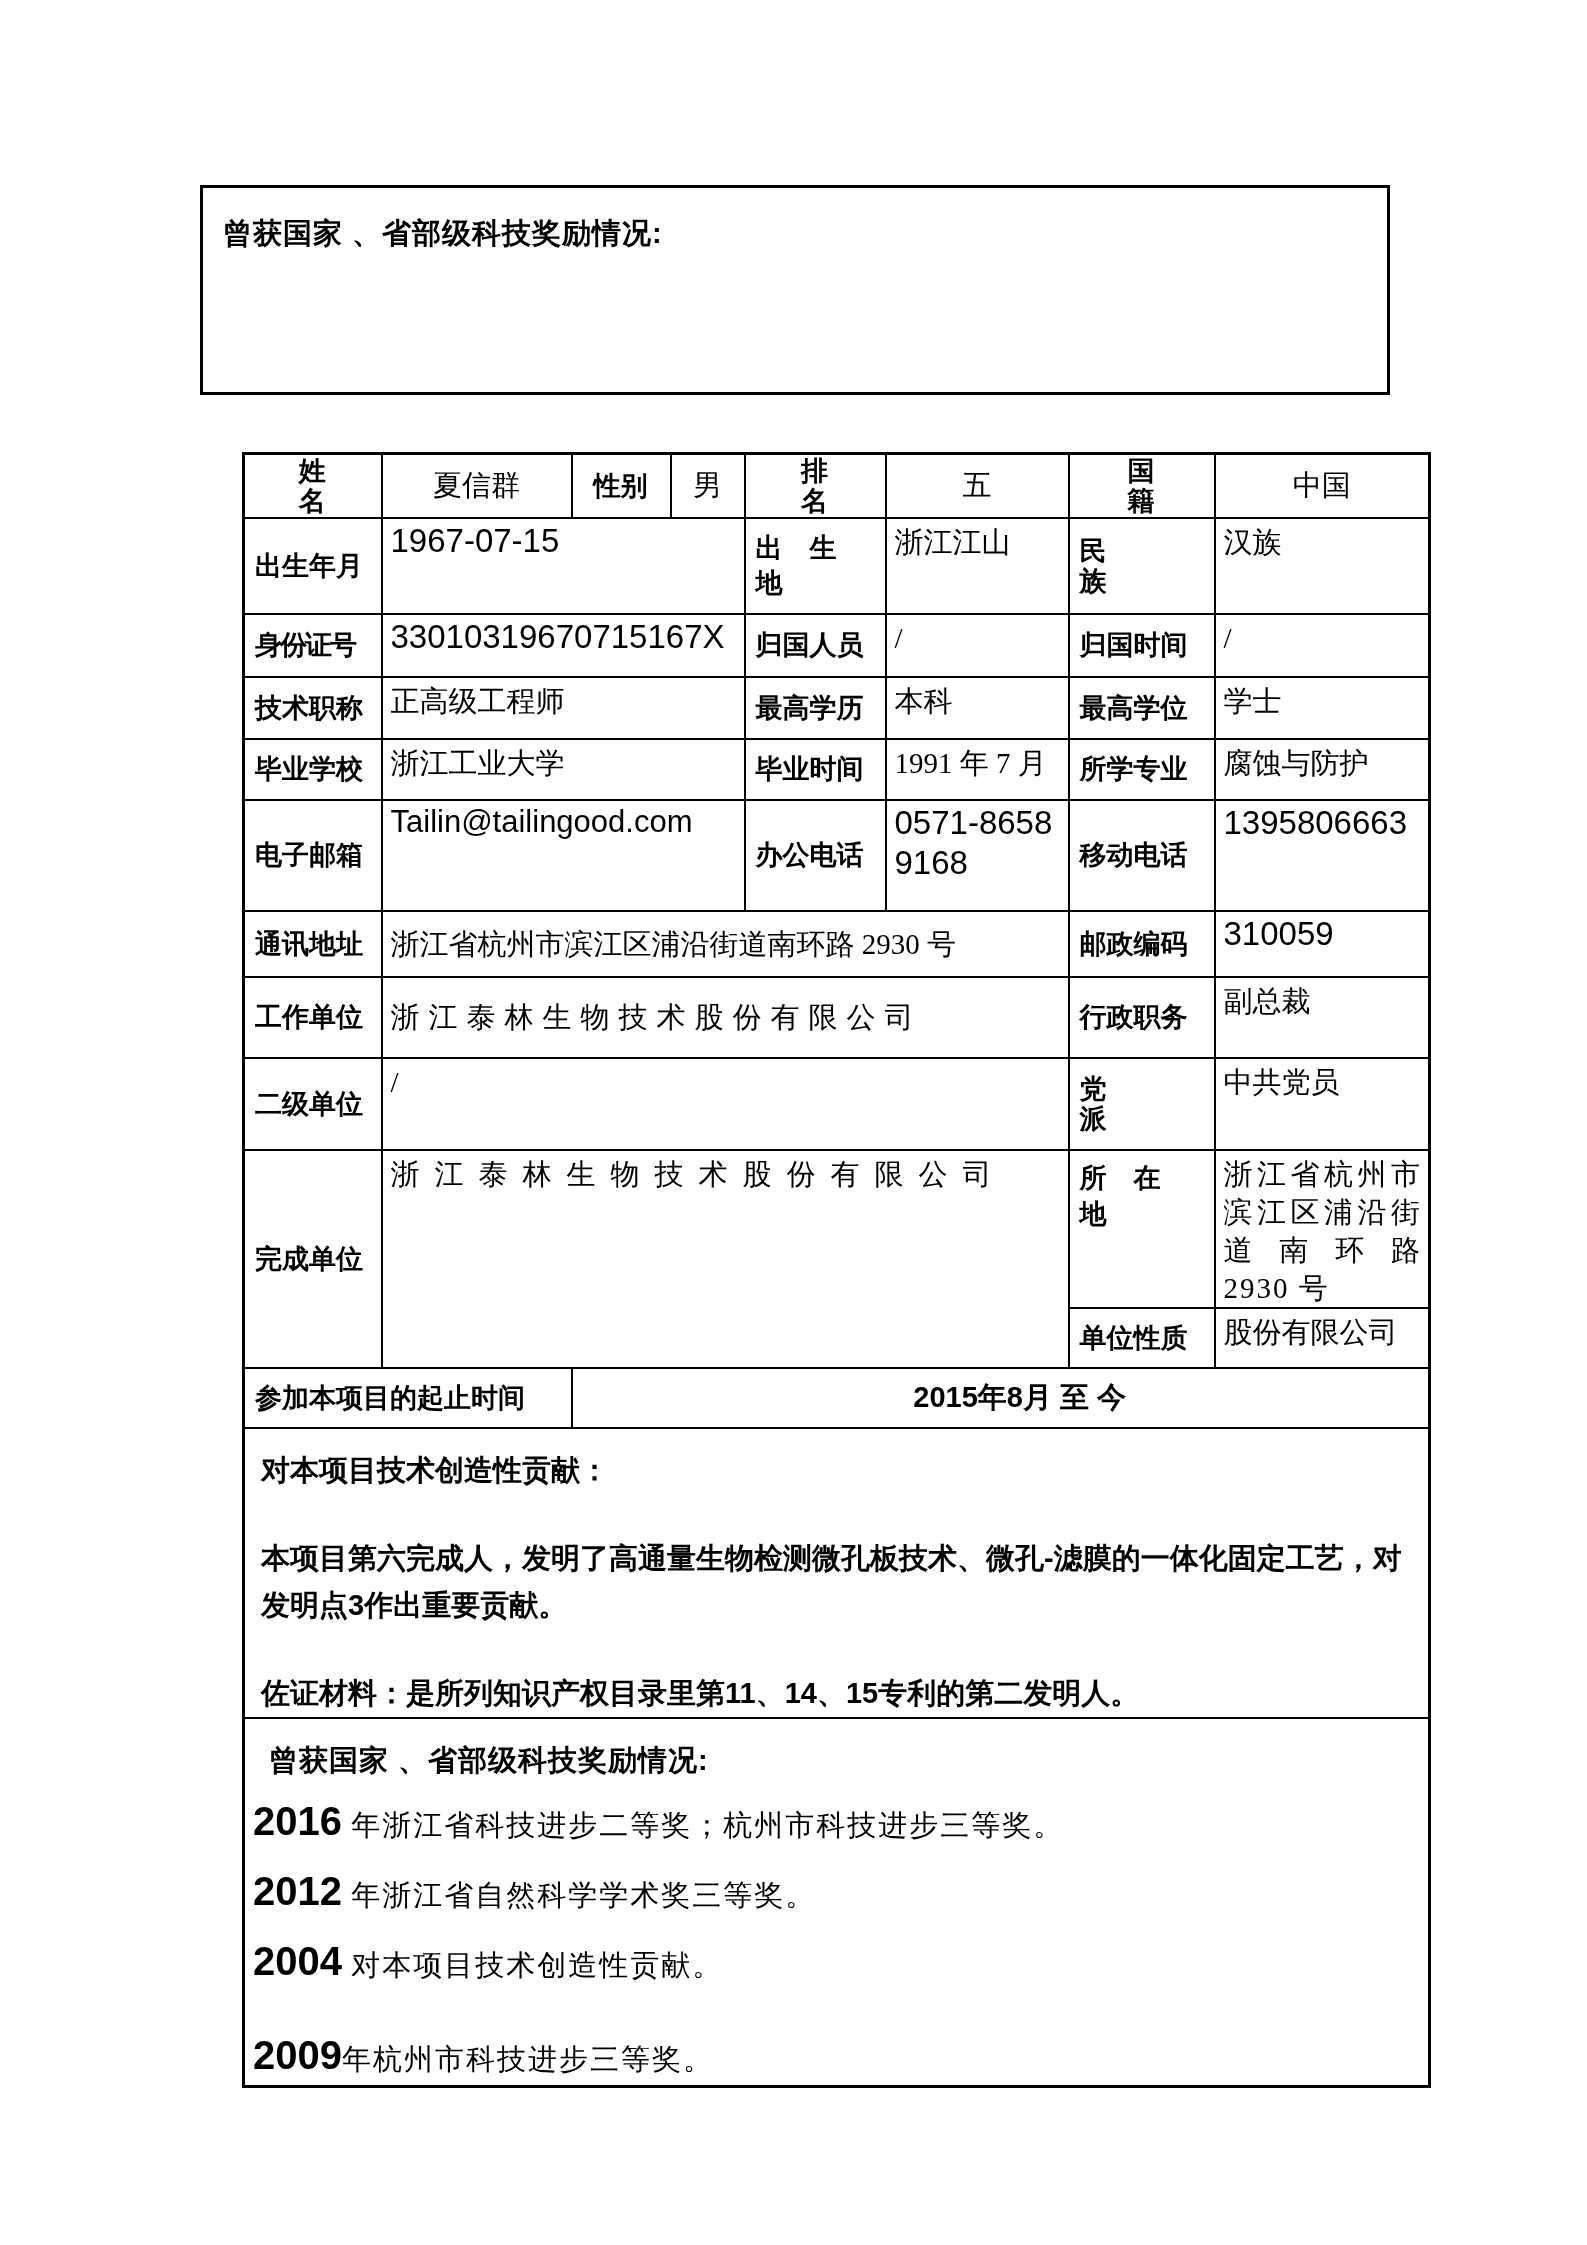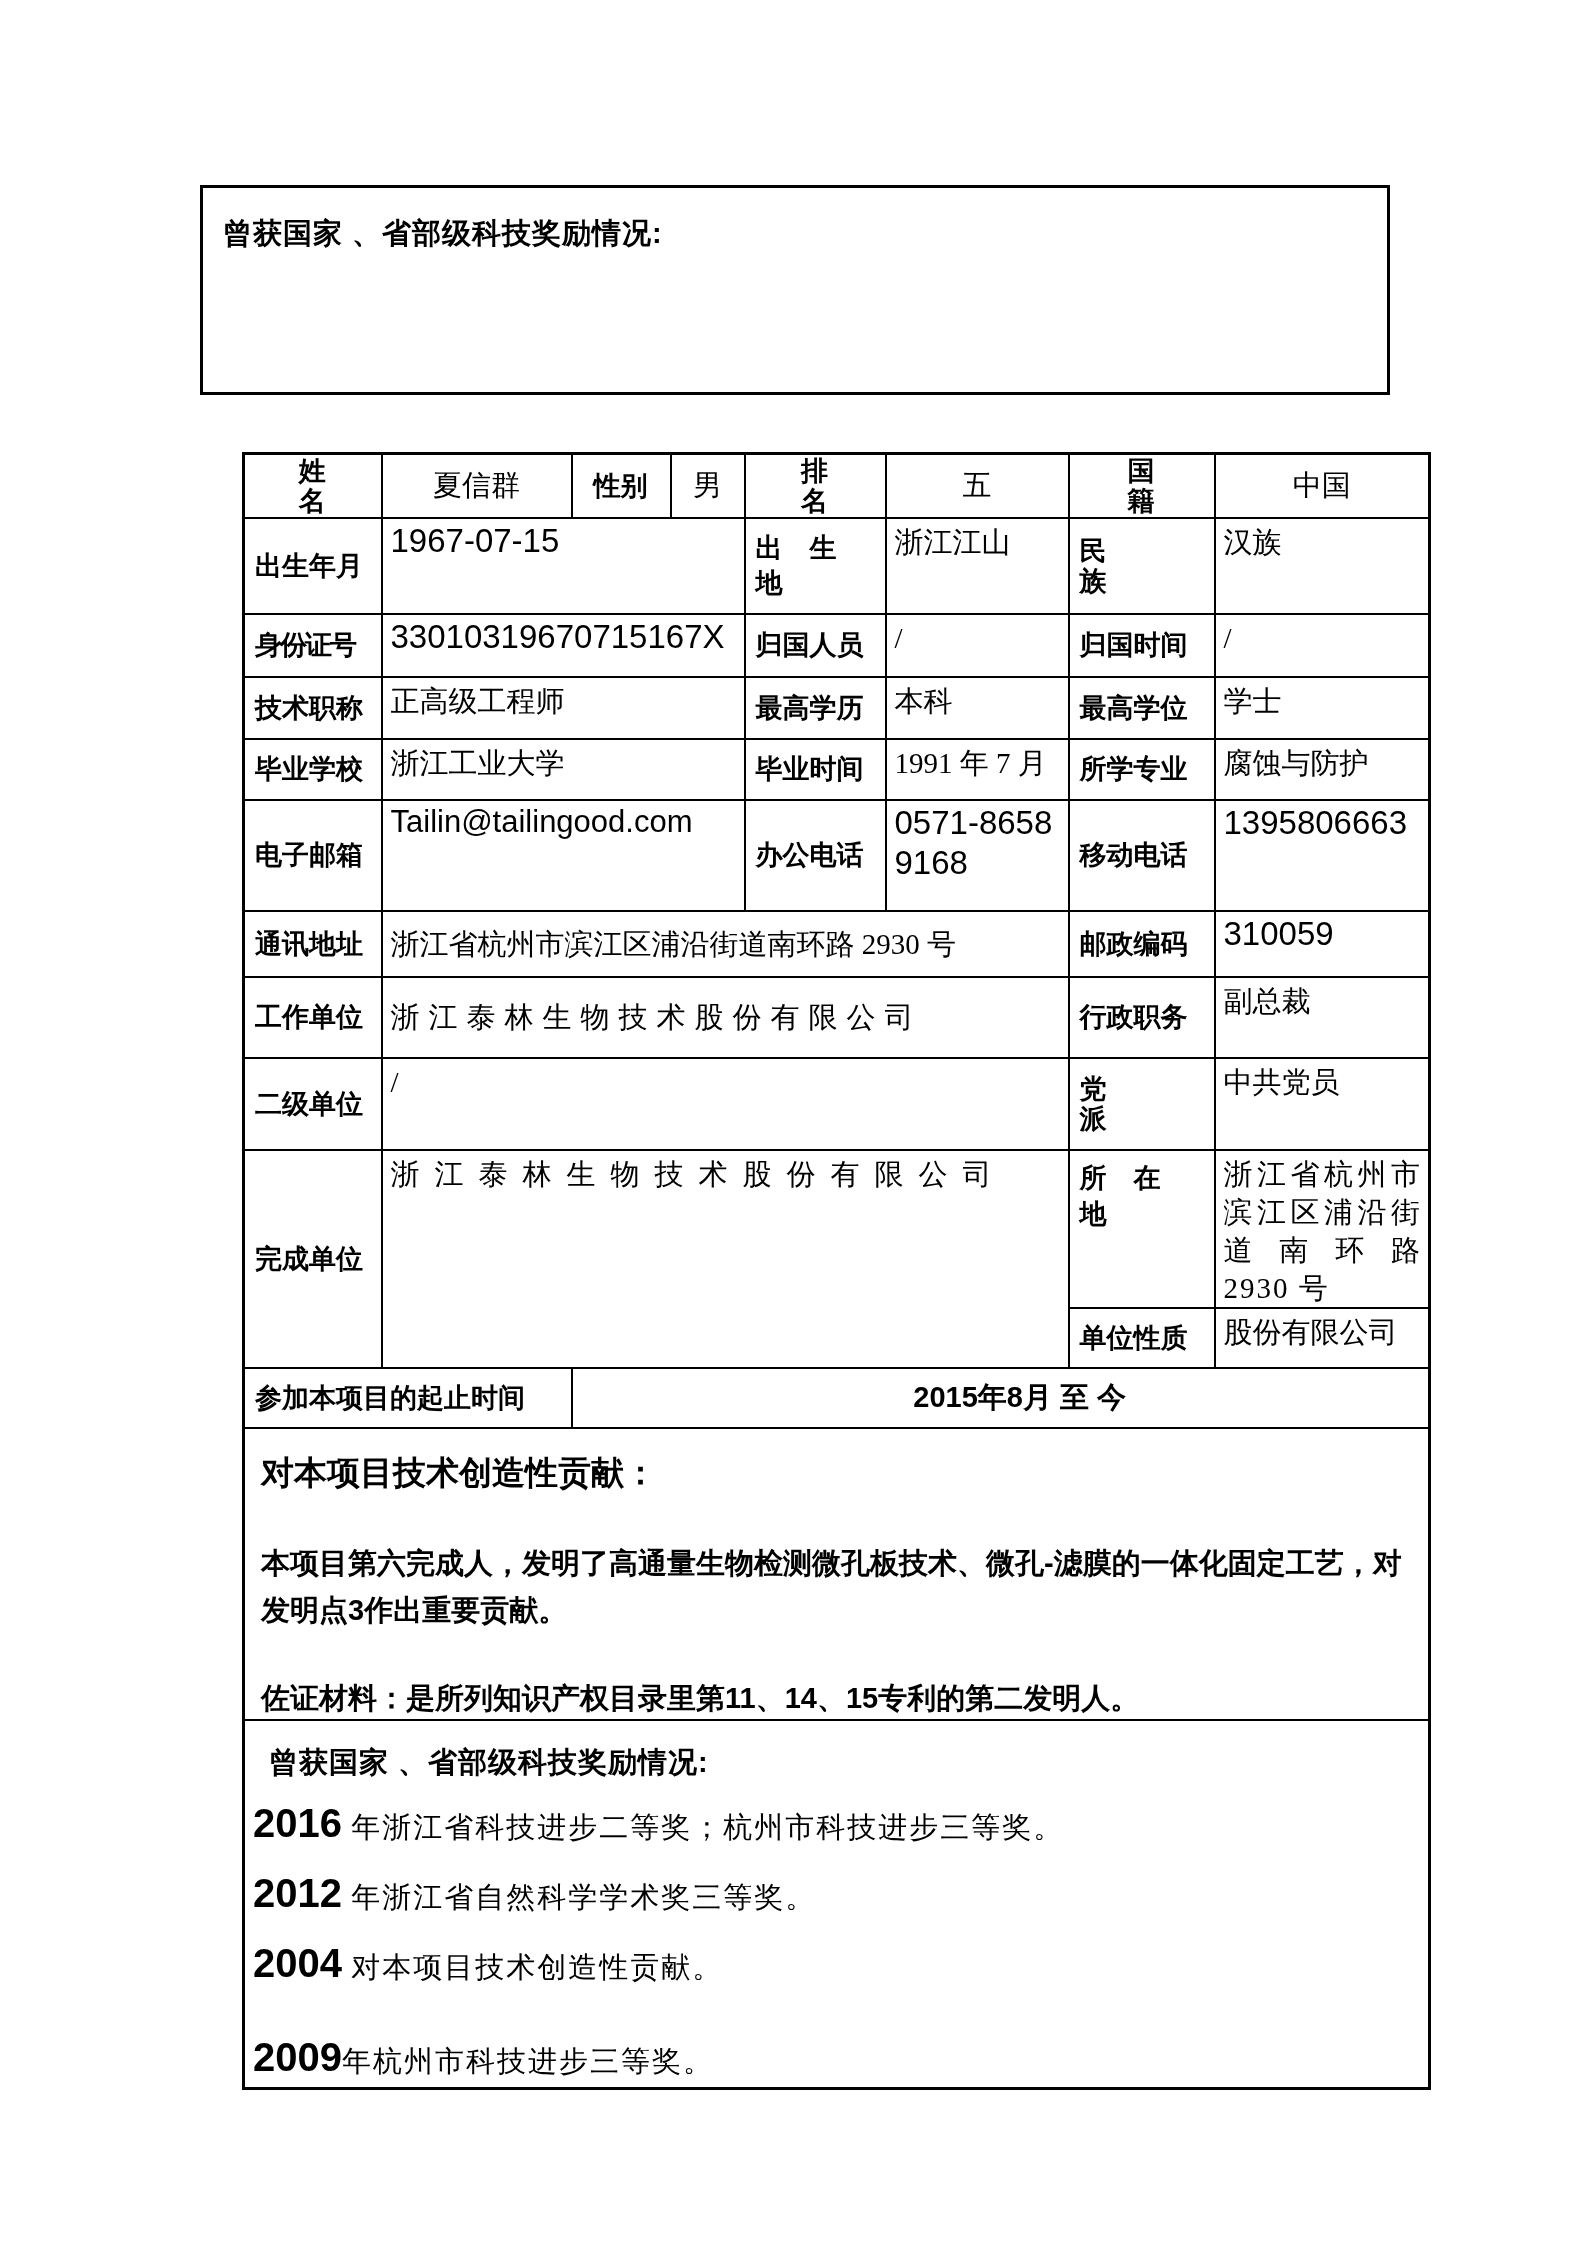--- a/index.html
+++ b/index.html
@@ -42,21 +42,21 @@
   }
   .email{font-size:31px;}
   .sp9{letter-spacing:9px;}
   .sp15{letter-spacing:15px;}
   .just{text-align:justify;text-justify:inter-character;letter-spacing:2px;padding-right:6px;}
   .period-val{
     font-size:29px;font-weight:600;text-align:center;vertical-align:middle;padding-left:40px;
   }
   
   .contrib{vertical-align:top;padding:18px 16px 0 16px;}
-  .contrib .c-title{font-size:33px;font-weight:600;margin-top:4px;}
+  .contrib .c-title{font-size:29px;font-weight:600;margin-top:4px;}
   .contrib .c-body{font-size:29px;font-weight:600;margin-top:44px;line-height:1.6;}
   .contrib .c-evid{font-size:29px;font-weight:600;margin-top:46px;}
   
   .awards{vertical-align:top;padding:22px 10px 0 8px;}
   .awards .a-title{font-size:29px;font-weight:600;margin-left:16px;letter-spacing:1px;}
   .award-line{
     font-family:"Liberation Serif","DejaVu Serif",serif;
     font-size:29px;line-height:1.5;margin-top:10px;letter-spacing:2px;
   }
   .award-year{

